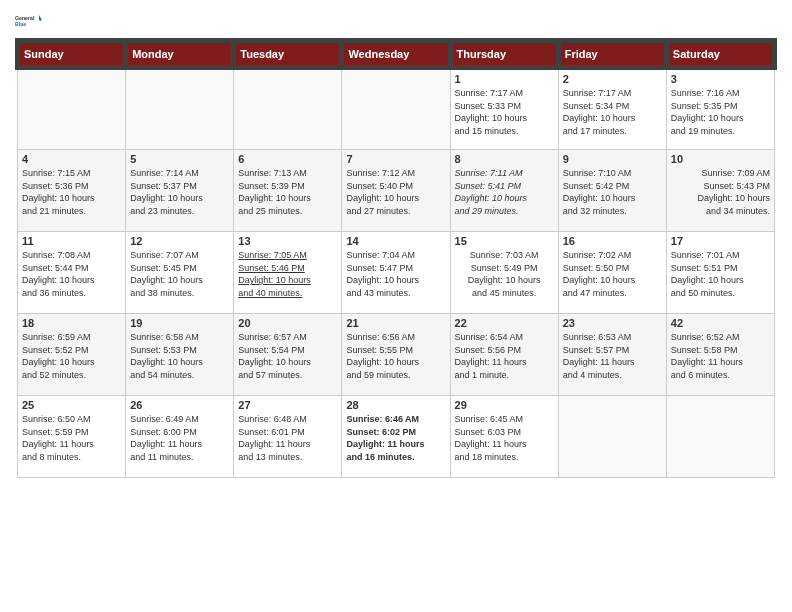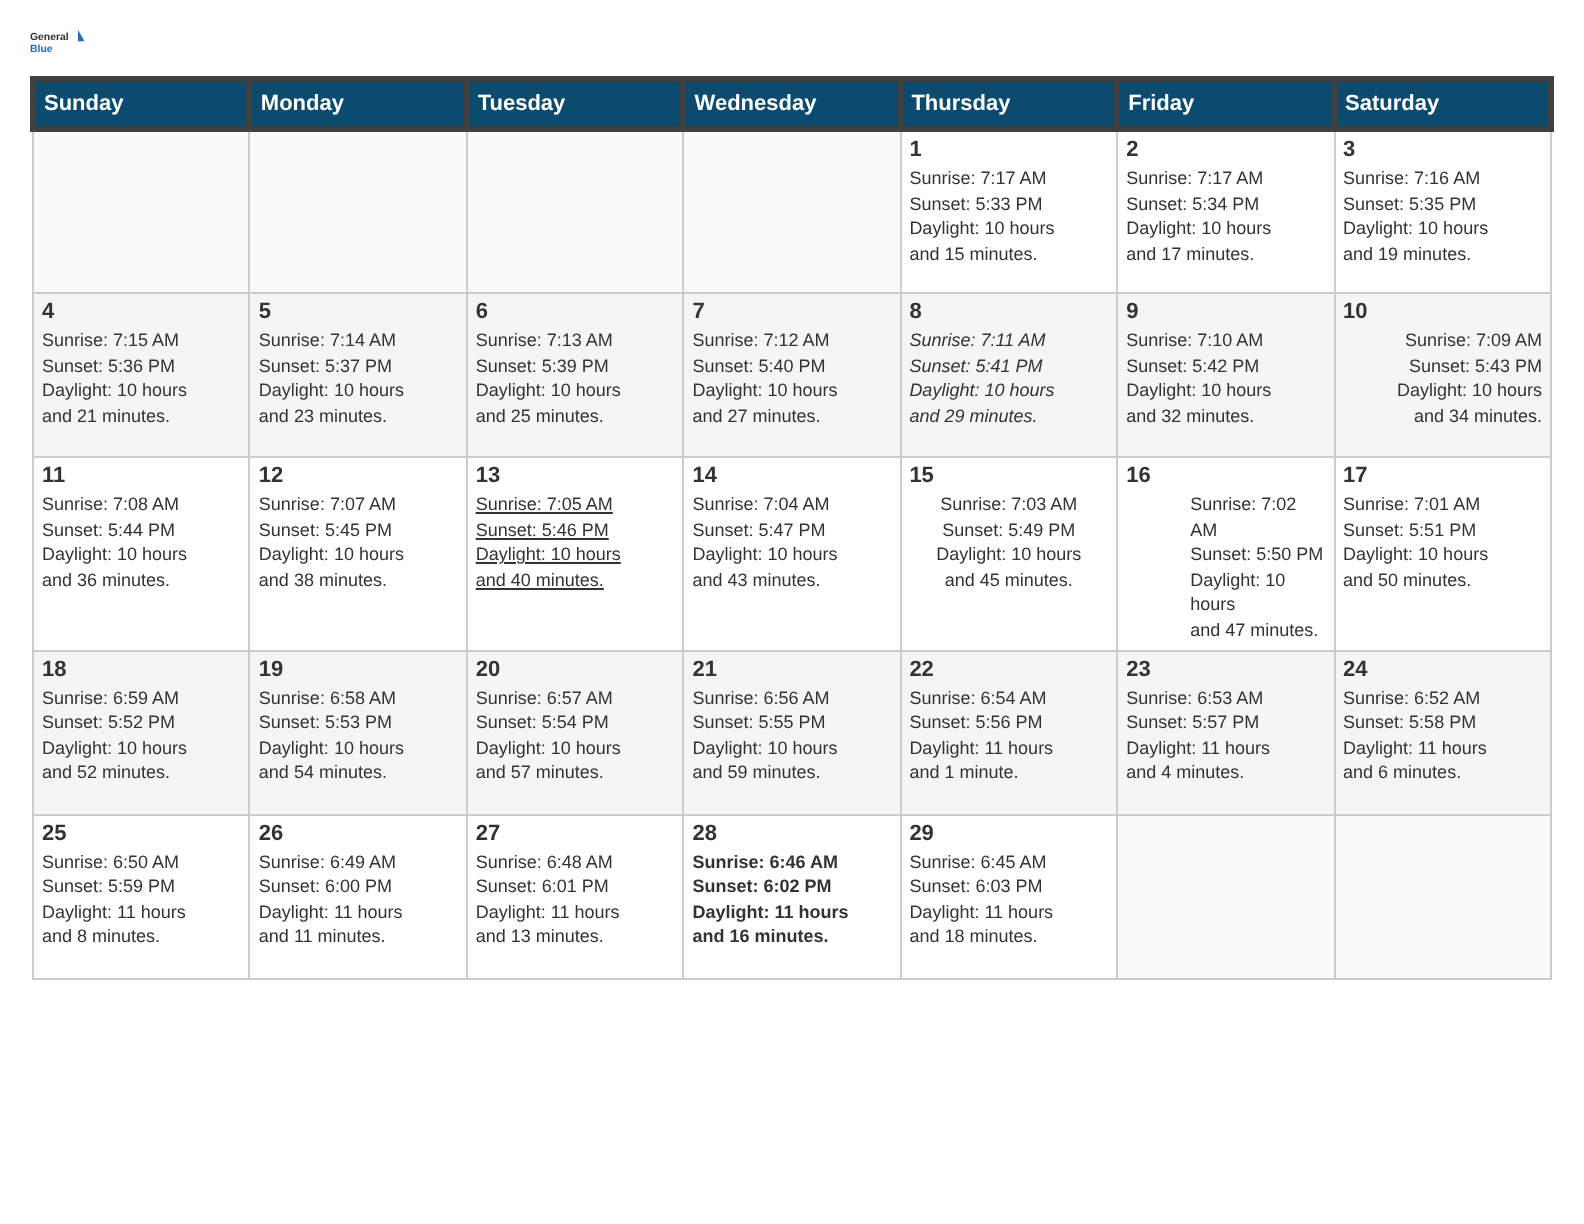--- a/index.html
+++ b/index.html
@@ -40,27 +40,27 @@
     .subtitle {
       font-size: 14px;
       color: #555;
     }
     table {
       width: 100%;
       border-collapse: collapse;
       table-layout: fixed;
     }
     thead tr th {
-      background-color: #0c4a6e;
+      background-color: #7f1d1d;
       color: #fff;
       font-size: 11px;
       font-weight: bold;
       padding: 5px 4px;
       text-align: left;
-      border: 3px solid #404040;
+      border: 5px solid #404040;
     }
     tbody tr td {
       vertical-align: top;
       border: 1px solid #ccc;
       padding: 3px 4px;
       font-size: 9px;
       color: #333;
       height: 82px;
       background: #fff;
     }
@@ -223,21 +223,21 @@
           </td>
           <td>
             <span class="day-num">15</span>
             <div class="cell-text" style="white-space: pre-line; text-align: center;">Sunrise: 7:03 AM
 Sunset: 5:49 PM
 Daylight: 10 hours
 and 45 minutes.</div>
           </td>
           <td>
             <span class="day-num">16</span>
-            <div class="cell-text" style="white-space: pre-line; margin-left: 32px;">Sunrise: 7:02 AM
+            <div class="cell-text" style="white-space: pre-line;">Sunrise: 7:02 AM
 Sunset: 5:50 PM
 Daylight: 10 hours
 and 47 minutes.</div>
           </td>
           <td>
             <span class="day-num">17</span>
             <div class="cell-text" style="white-space: pre-line;">Sunrise: 7:01 AM
 Sunset: 5:51 PM
 Daylight: 10 hours
 and 50 minutes.</div>
@@ -280,21 +280,21 @@
 and 1 minute.</div>
           </td>
           <td>
             <span class="day-num">23</span>
             <div class="cell-text" style="white-space: pre-line;">Sunrise: 6:53 AM
 Sunset: 5:57 PM
 Daylight: 11 hours
 and 4 minutes.</div>
           </td>
           <td>
-            <span class="day-num">24</span>
+            <span class="day-num">42</span>
             <div class="cell-text" style="white-space: pre-line;">Sunrise: 6:52 AM
 Sunset: 5:58 PM
 Daylight: 11 hours
 and 6 minutes.</div>
           </td>
         </tr>
         <tr>
           <td>
             <span class="day-num">25</span>
             <div class="cell-text" style="white-space: pre-line;">Sunrise: 6:50 AM

